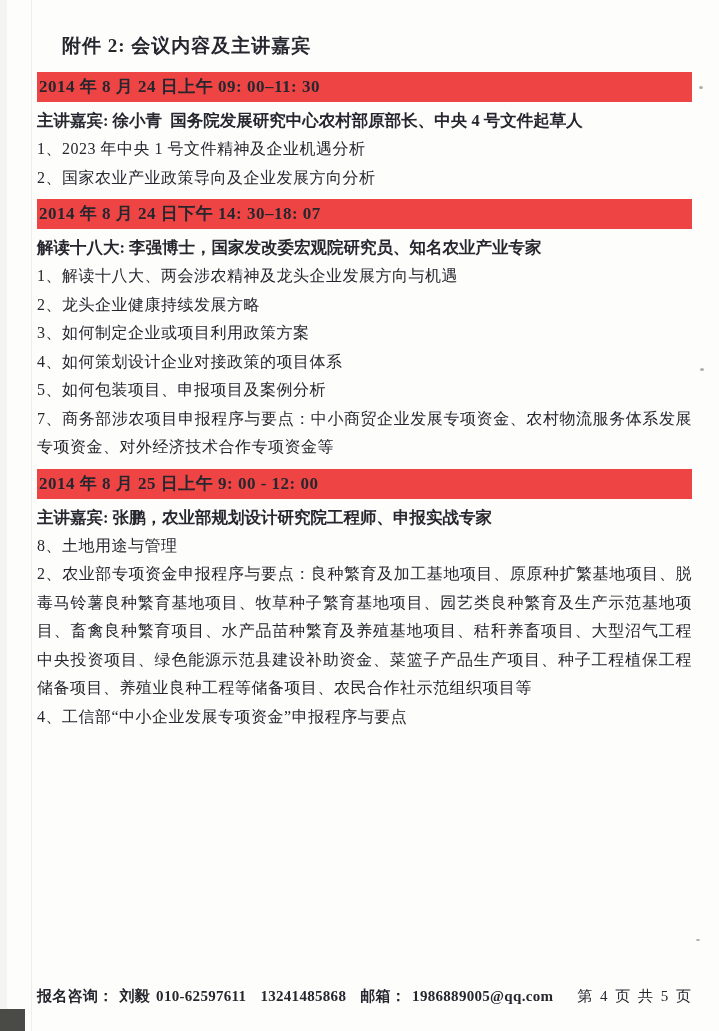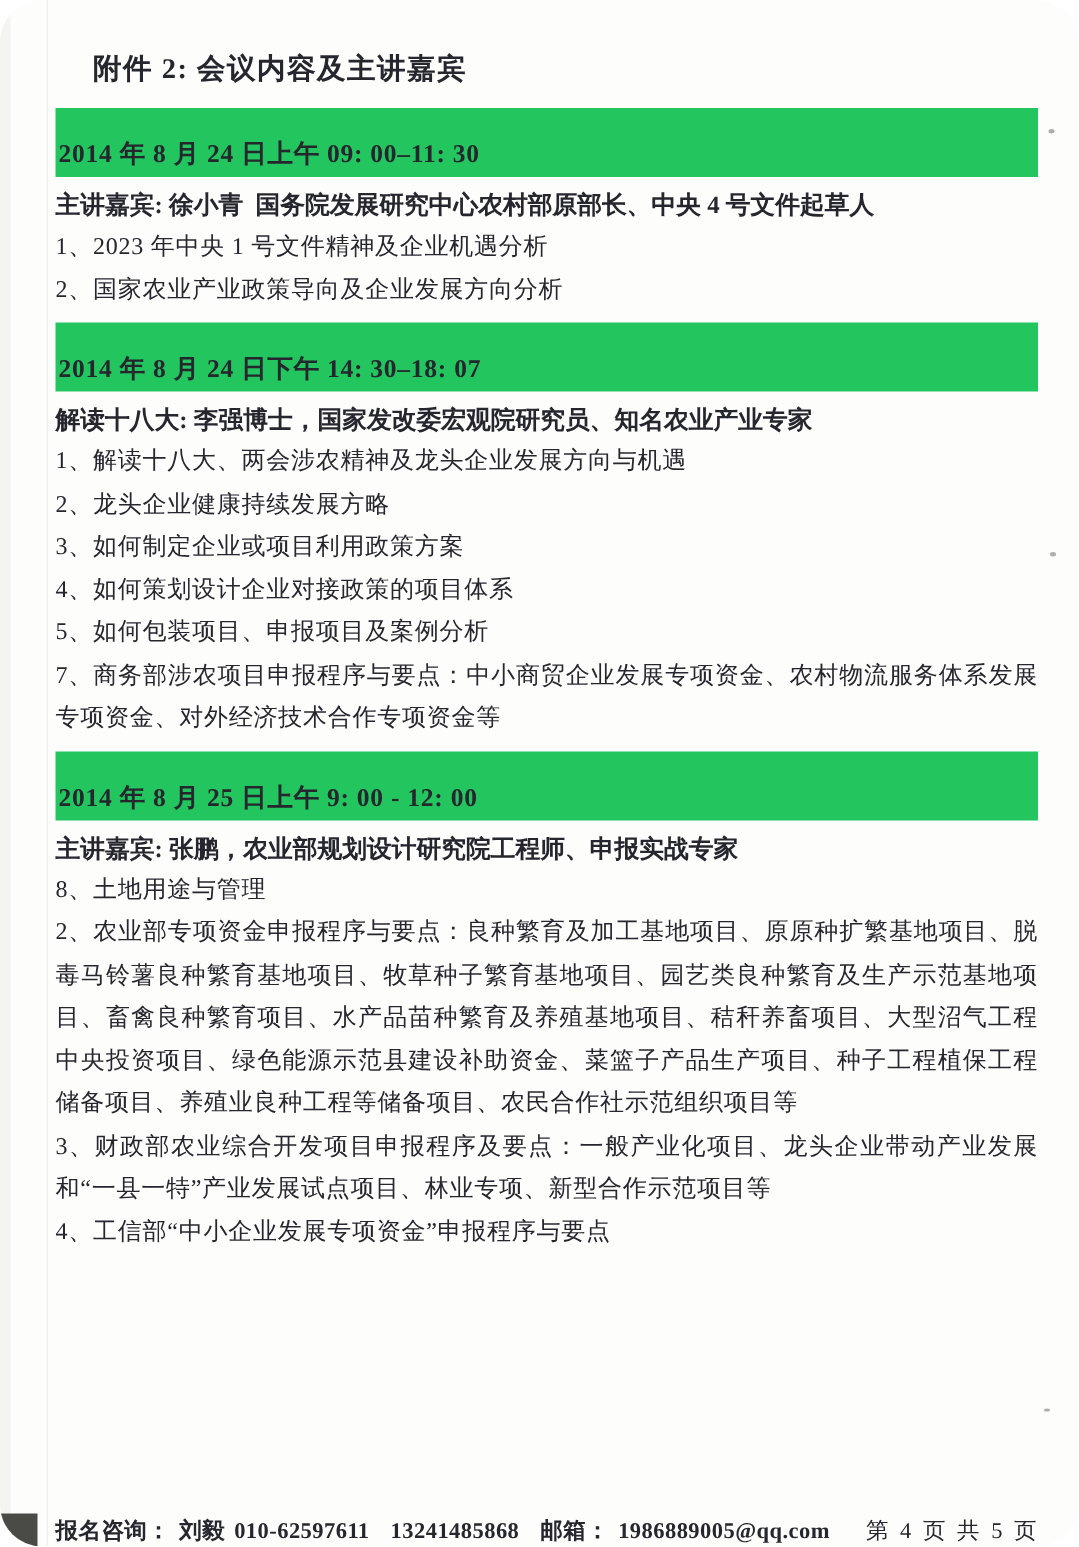--- a/index.html
+++ b/index.html
@@ -8,21 +8,20 @@
     background: #ffffff;
   }
   .page {
     position: relative;
     width: 719px;
     height: 1031px;
     background: #fdfdfc;
     overflow: hidden;
     font-family: "Liberation Serif", "DejaVu Serif", serif;
     color: #26262e;
-    border-radius: 28px;
   }
   
   .edge-left {
     position: absolute;
     left: 0; top: 0;
     width: 7px; height: 1031px;
     background: #f4f4f1;
   }
   .seam-left {
     position: absolute;
@@ -56,22 +55,22 @@
   .title {
     font-size: 19px;
     font-weight: bold;
     margin: 0 0 13px 25px;
     letter-spacing: 1px;
     white-space: pre-wrap;
   }
   .date-row {
     font-size: 17px;
     font-weight: bold;
-    background: #22c55e;
-    padding: 19px 4px 4px 2px;
+    background: #ef4444;
+    padding: 3px 4px 4px 2px;
     margin: 7px 0 6px 0;
     letter-spacing: .5px;
     white-space: pre-wrap;
   }
   .speaker {
     font-size: 16.5px;
     font-weight: bold;
     margin: 7px 0 2px 0;
     line-height: 24px;
     white-space: pre-wrap;
@@ -81,21 +80,21 @@
     line-height: 28.5px;
     margin: 0;
     text-align: justify;
     letter-spacing: .5px;
     white-space: pre-wrap;
   }
   .footer {
     position: absolute;
     left: 37px;
     right: 26px;
-    bottom: 1px;
+    bottom: 25px;
     display: flex;
     justify-content: space-between;
     align-items: baseline;
   }
   .footer-left {
     font-size: 15px;
     font-weight: bold;
     letter-spacing: .3px;
   }
   .footer-left span { margin-right: 6px; }
@@ -139,21 +138,20 @@
       <p class="topic">4、如何策划设计企业对接政策的项目体系</p>
       <p class="topic">5、如何包装项目、申报项目及案例分析</p>
       <p class="topic">7、商务部涉农项目申报程序与要点：中小商贸企业发展专项资金、农村物流服务体系发展专项资金、对外经济技术合作专项资金等</p>
     </section>
 
     <section>
       <div class="date-row">2014 年 8 月 25 日上午 9: 00 - 12: 00</div>
       <p class="speaker">主讲嘉宾: 张鹏，农业部规划设计研究院工程师、申报实战专家</p>
       <p class="topic">8、土地用途与管理</p>
       <p class="topic">2、农业部专项资金申报程序与要点：良种繁育及加工基地项目、原原种扩繁基地项目、脱毒马铃薯良种繁育基地项目、牧草种子繁育基地项目、园艺类良种繁育及生产示范基地项目、畜禽良种繁育项目、水产品苗种繁育及养殖基地项目、秸秆养畜项目、大型沼气工程中央投资项目、绿色能源示范县建设补助资金、菜篮子产品生产项目、种子工程植保工程储备项目、养殖业良种工程等储备项目、农民合作社示范组织项目等</p>
-      <p class="topic">3、财政部农业综合开发项目申报程序及要点：一般产业化项目、龙头企业带动产业发展和“一县一特”产业发展试点项目、林业专项、新型合作示范项目等</p>
       <p class="topic">4、工信部“中小企业发展专项资金”申报程序与要点</p>
     </section>
 
   </main>
 
   <footer class="footer">
     <div class="footer-left">
       <span>报名咨询：</span><span>刘毅</span><span class="gap">010-62597611</span><span class="gap">13241485868</span><span>邮箱：</span><span>1986889005@qq.com</span>
     </div>
     <div class="footer-right">第 4 页 共 5 页</div>

